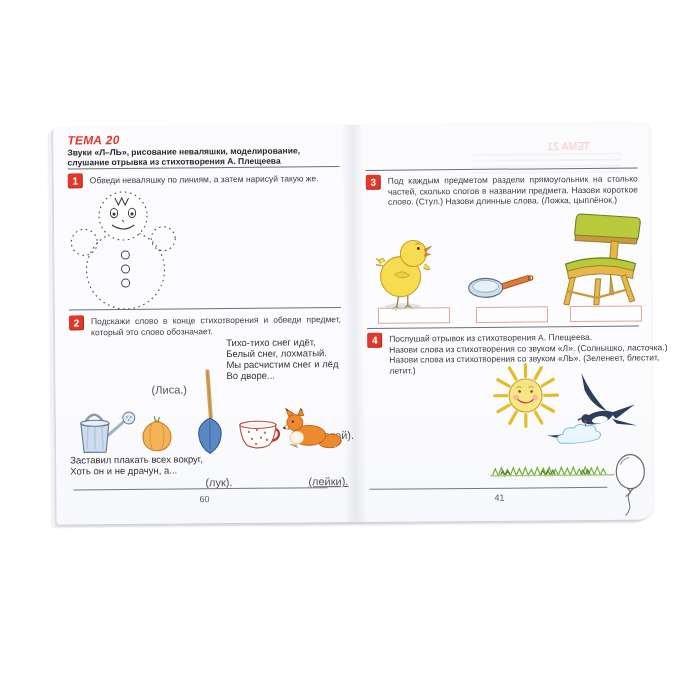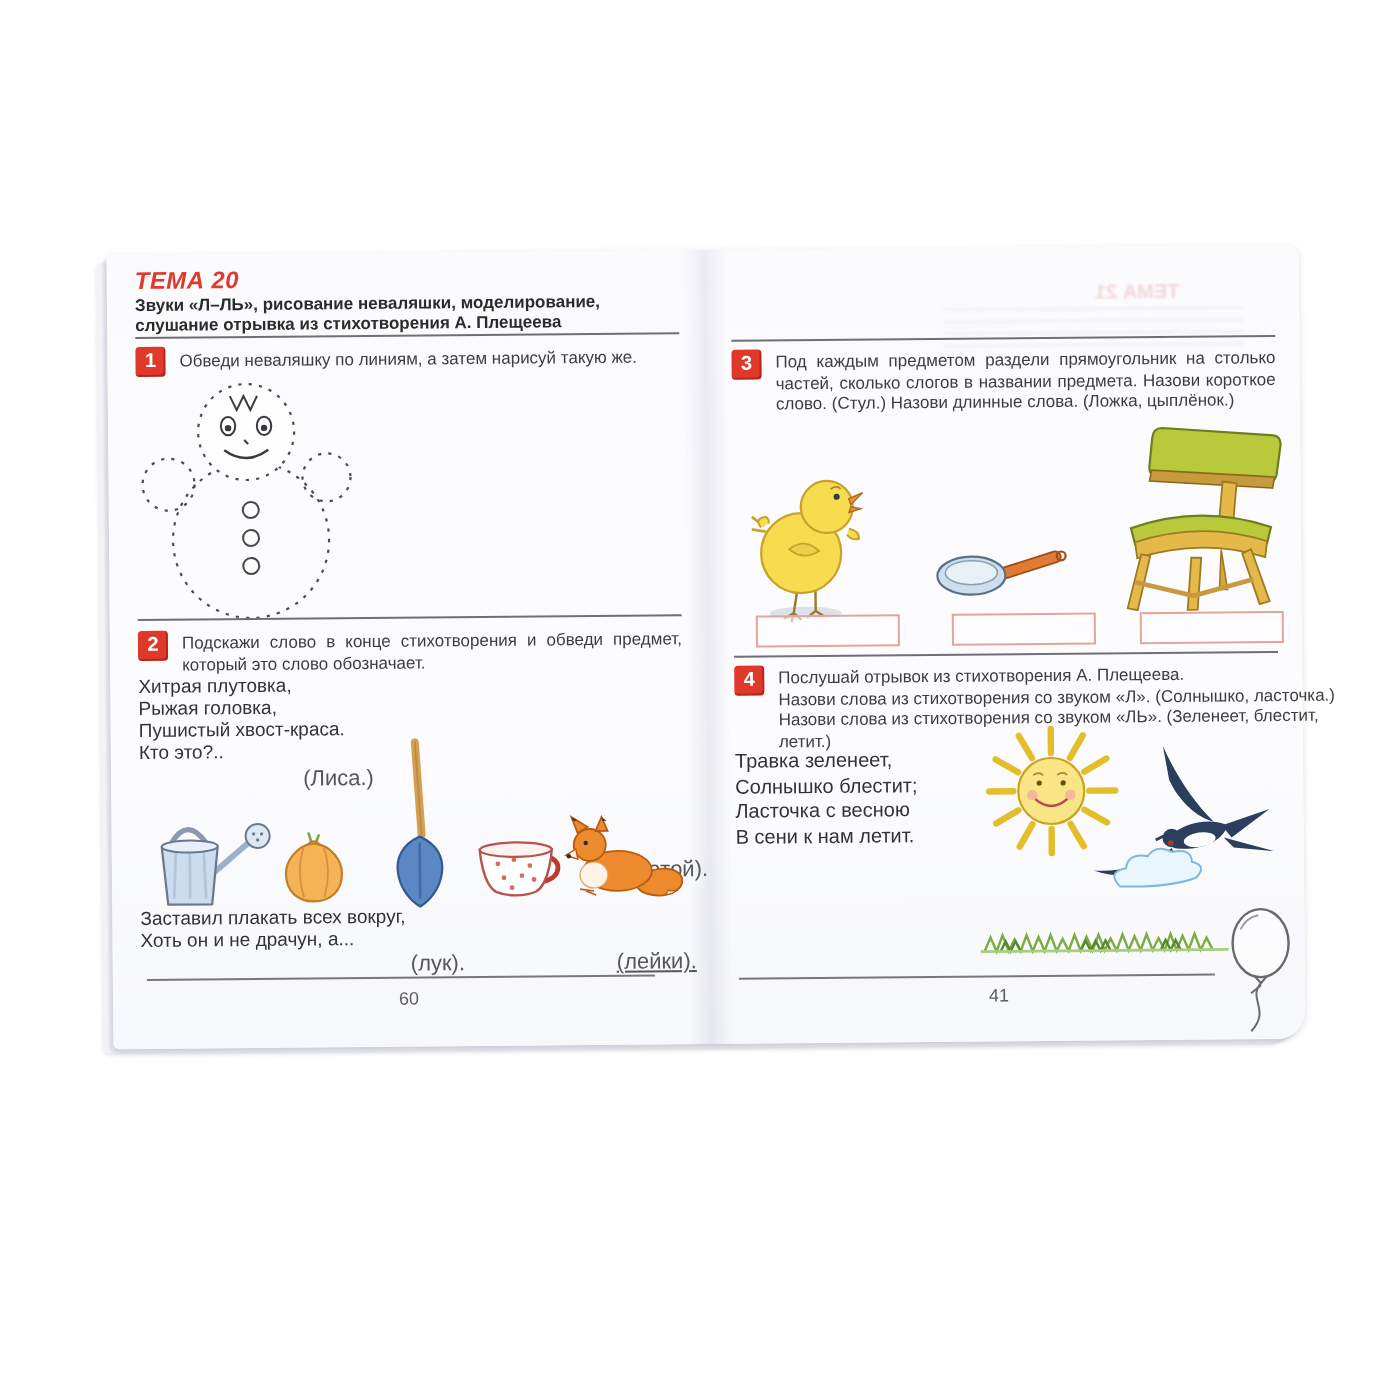--- a/index.html
+++ b/index.html
@@ -95,28 +95,28 @@
           <circle cx="61" cy="84" r="4" fill="#fdfdfe" stroke="#46464a" stroke-width="1"></circle>
           <circle cx="61" cy="98" r="4" fill="#fdfdfe" stroke="#46464a" stroke-width="1"></circle>
         </svg>
       </div>
 
       <div class="rule rule-dark" style="left:14px;top:182px;width:272px;"></div>
 
       <div class="abs tasknum" style="left:14px;top:188px;">2</div>
       <div class="abs tasktext" style="left:36px;top:189px;width:250px;">Подскажи слово в конце стихотворения и обведи предмет, который это слово обозначает.</div>
 
-      <div class="abs poem" style="left:14px;top:211px;">
-        <div>Хитрая плутовка,</div>
-        <div>Рыжая головка,</div>
-        <div>Пушистый хвост-краса.</div>
-        <div>Кто это?..</div>
-      </div>
       <div class="abs caption" style="left:96px;top:257px;">(Лиса.)</div>
 
+      <div class="abs poem" style="left:171px;top:211px;">
+        <div>Тихо-тихо снег идёт,</div>
+        <div>Белый снег, лохматый.</div>
+        <div>Мы расчистим снег и лёд</div>
+        <div>Во дворе...</div>
+      </div>
       <div class="abs caption" style="left:246px;top:260px;margin-top:44px;">(лопатой).</div>
 
       <div class="abs" style="left:18px;top:280px;">
         <svg width="66" height="48" viewBox="0 0 66 48">
           <path d="M32 30 L52 13" stroke="#9db1c6" stroke-width="3" stroke-linecap="round"></path>
           <circle cx="55" cy="11" r="6" fill="#dde8f3" stroke="#66798f" stroke-width="1"></circle>
           <circle cx="53" cy="10" r=".8" fill="#66798f"></circle>
             <circle cx="57" cy="10" r=".8" fill="#66798f"></circle>
           <circle cx="55" cy="13" r=".8" fill="#66798f"></circle>
           <path d="M12 14 Q20 1 29 14" fill="none" stroke="#8b99ab" stroke-width="2.6"></path>
@@ -248,26 +248,20 @@
       <div class="rule rule-dark" style="left:14px;top:203px;width:272px;"></div>
 
       <div class="abs tasknum" style="left:14px;top:208px;">4</div>
       <div class="abs" style="left:36px;top:209px;">
         <div class="taskline">Послушай отрывок из стихотворения А. Плещеева.</div>
         <div class="taskline">Назови слова из стихотворения со звуком «Л». (Солнышко, ласточка.)</div>
         <div class="taskline">Назови слова из стихотворения со звуком «ЛЬ». (Зеленеет, блестит,</div>
         <div class="taskline">летит.)</div>
       </div>
 
-      <div class="abs poem poem-big" style="left:14px;top:251px;">
-        <div>Травка зеленеет,</div>
-        <div>Солнышко блестит;</div>
-        <div>Ласточка с весною</div>
-        <div>В сени к нам летит.</div>
-      </div>
 
       <div class="abs" style="left:100px;top:240px;">
         <svg width="190" height="122" viewBox="0 0 190 122">
           <g stroke="#e3bd2a" stroke-width="3.2" stroke-linecap="round">
             <line x1="91" y1="32" x2="104" y2="32"></line>
               <line x1="88.5" y1="41.5" x2="99.7" y2="48"></line>
             <line x1="81.5" y1="48.5" x2="88" y2="59.7"></line>
               <line x1="72" y1="51" x2="72" y2="63"></line>
             <line x1="62.5" y1="48.5" x2="56" y2="59.7"></line>
               <line x1="55.5" y1="41.5" x2="44.3" y2="48"></line>

